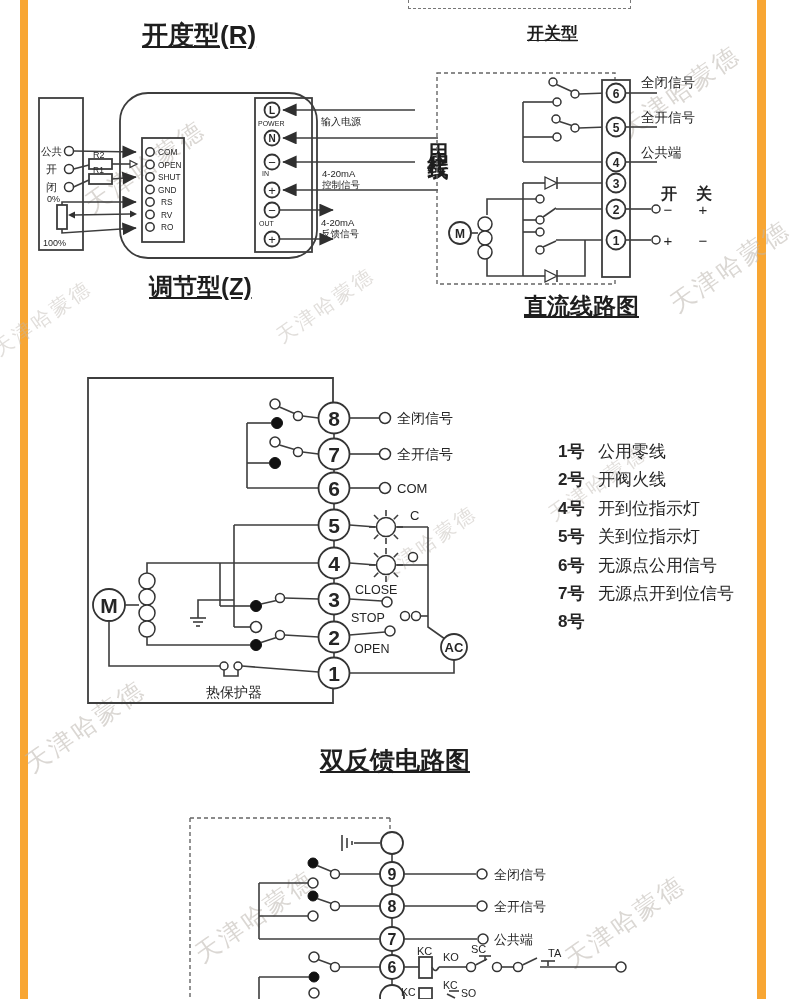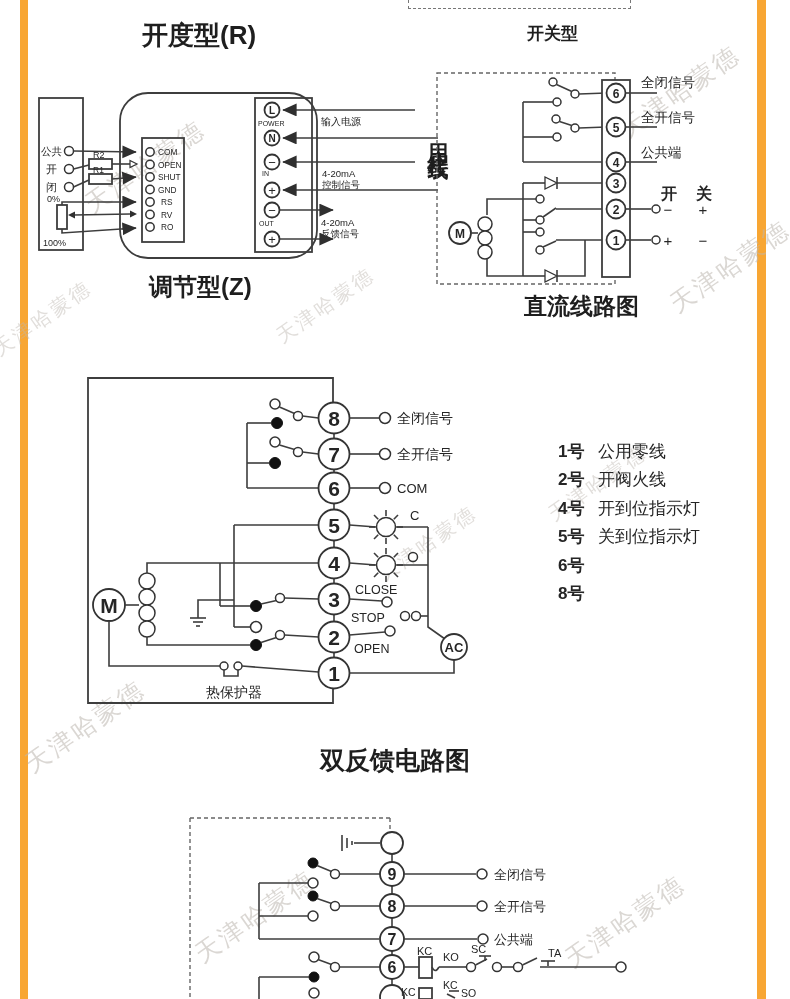--- a/index.html
+++ b/index.html
@@ -1,21 +1,21 @@
 <!DOCTYPE html>
 <html><head>
 <meta charset="utf-8">
 <style>
   html,body{margin:0;padding:0;background:#fff;}
   #page{position:relative;width:790px;height:999px;background:#fff;overflow:hidden;
         font-family:"Liberation Sans","DejaVu Sans",sans-serif;color:#222;}
   .accent{position:absolute;top:0;bottom:0;}
   #bar-left{left:20px;width:8px;background:#F8A633;}
   #bar-right{left:757px;width:9px;background:#F8A633;}
-  .title{position:absolute;font-weight:bold;color:#1e1e1e;white-space:nowrap;}
+  .title{position:absolute;font-weight:bold;color:#1e1e1e;white-space:nowrap;text-decoration:underline;}
   #t-regulating{left:142px;top:18px;font-size:26px;}
   #t-switch{left:527px;top:22px;font-size:17px;}
   #c-regulating{left:149px;top:271px;font-size:24px;}
   #c-dc{left:524px;top:291px;font-size:23px;}
   #t-feedback{left:320px;top:744px;font-size:25px;}
   #user-wiring{position:absolute;left:424px;top:127px;font-size:21px;font-weight:bold;
      writing-mode:vertical-rl;text-orientation:upright;letter-spacing:5px;color:#1e1e1e;}
   #legend{position:absolute;left:531px;top:438px;font-size:17px;color:#252525;margin-left:27px;}
   #legend .row{display:flex;line-height:28.4px;white-space:nowrap;}
   #legend .num{width:40px;}
@@ -377,20 +377,25 @@
     <div class="row">
         <span class="num">4号</span>
         <span>开到位指示灯</span>
       </div>
     <div class="row">
         <span class="num">5号</span>
         <span>关到位指示灯</span>
       </div>
     <div class="row">
         <span class="num">6号</span>
+        <span>无源点公用信号</span>
+      </div>
+    <div class="row">
+        <span class="num">7号</span>
+        <span>无源点开到位信号</span>
       </div>
     <div class="row">
         <span class="num">8号</span>
       </div>
   </div>
 
   <svg style="left:185px;top:805px;" width="480" height="194" viewBox="0 0 480 194">
     <g>
       <line class="dash" x1="5" y1="13" x2="5" y2="194"></line>
       <line class="dash" x1="5" y1="13" x2="205" y2="13"></line>

